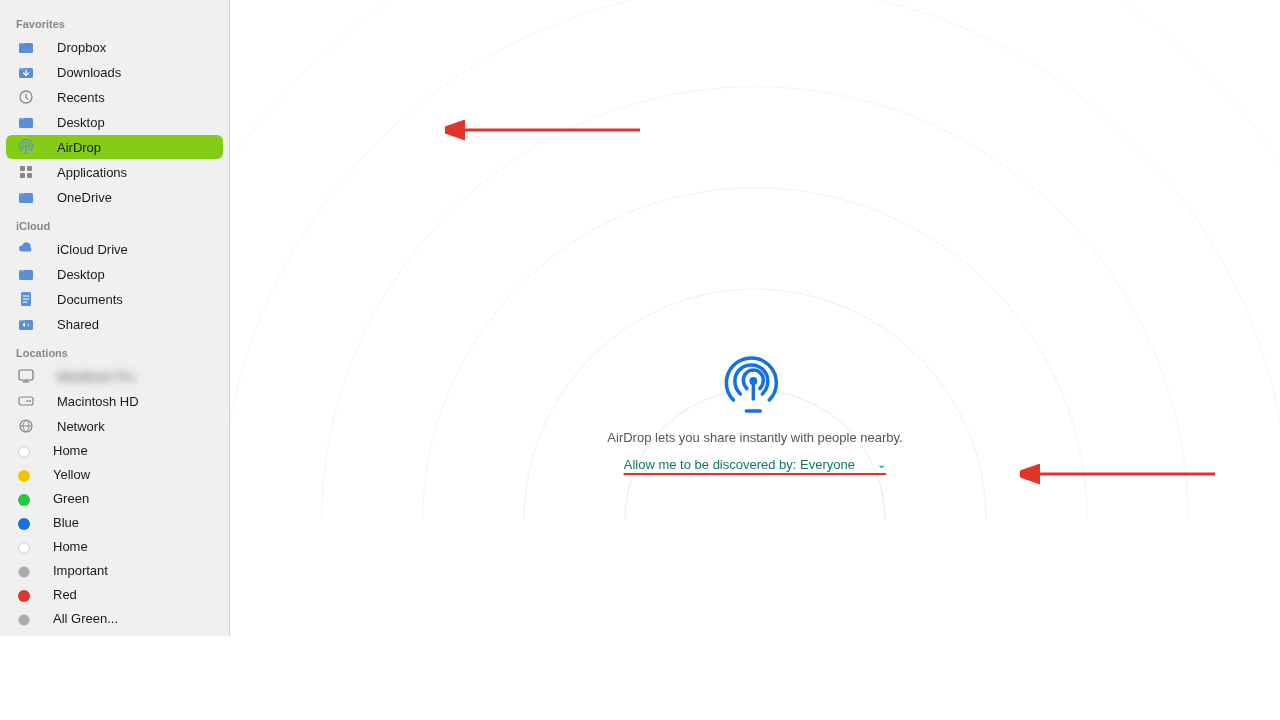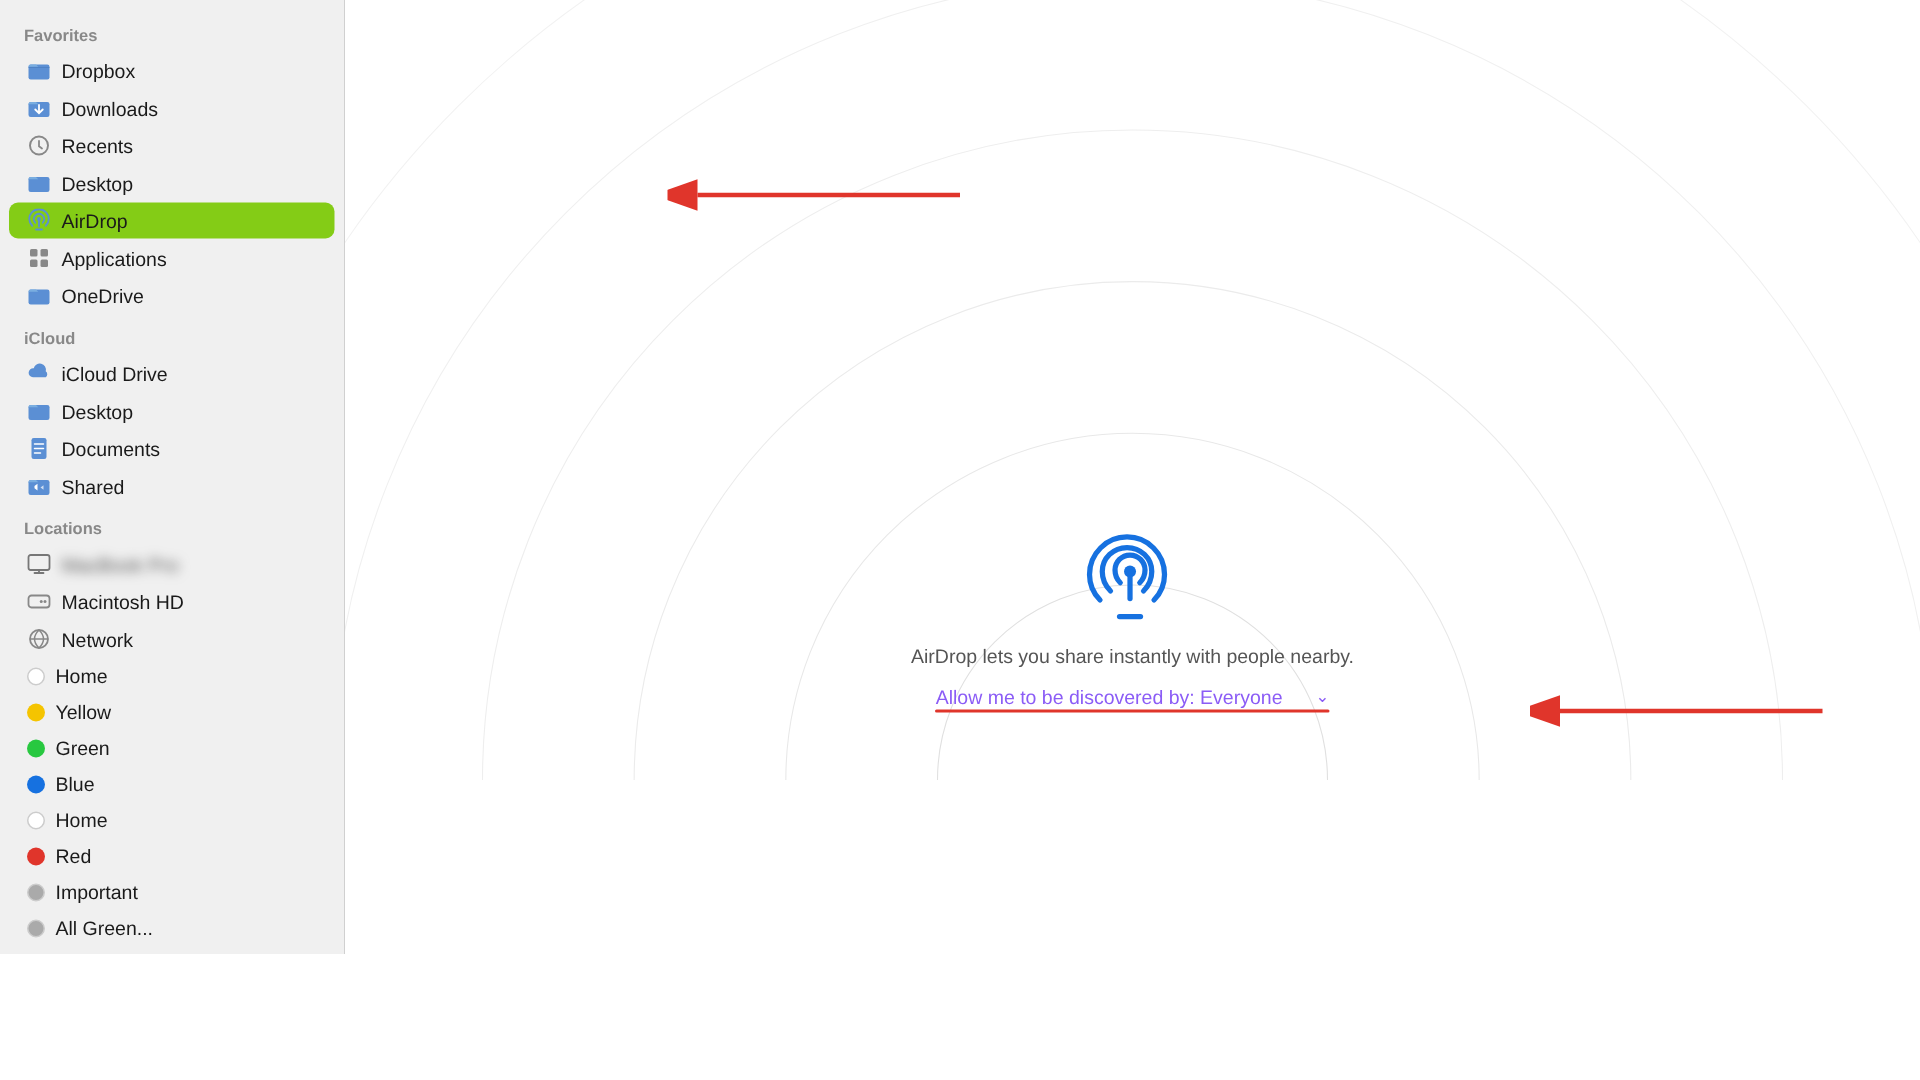--- a/index.html
+++ b/index.html
@@ -27,28 +27,28 @@
       font-size: 11px;
       font-weight: 600;
       color: #888;
       padding: 10px 16px 4px 16px;
       text-transform: none;
       letter-spacing: 0;
     }
 
     .sidebar-item {
       display: flex;
-      align-items: center;
+      align-items: flex-end;
       padding: 4px 12px;
       cursor: pointer;
       border-radius: 6px;
       margin: 1px 6px;
       font-size: 13px;
       color: #1a1a1a;
-      gap: 7px;
+      gap: 23px;
     }
 
     .sidebar-item.active {
       background: #84cc16;
       color: #1a1a1a;
     }
 
     .sidebar-item .icon {
       width: 16px;
       height: 16px;
@@ -108,21 +108,21 @@
     }
 
     .airdrop-description {
       font-size: 13px;
       color: #555;
       text-align: center;
     }
 
     .airdrop-link {
       font-size: 13px;
-      color: #8b5cf6;
+      color: #0f766e;
       text-decoration: none;
       cursor: pointer;
       position: relative;
       display: inline-flex;
       align-items: center;
       gap: 22px;
     }
 
     .underline-red {
       position: absolute;
@@ -326,27 +326,27 @@
     <span class="dot dot-blue"></span>
     <span class="label">Blue</span>
   </div>
 
   <div class="sidebar-item">
     <span class="dot dot-white"></span>
     <span class="label">Home</span>
   </div>
 
   <div class="sidebar-item">
+    <span class="dot dot-gray"></span>
+    <span class="label">Important</span>
+  </div>
+
+  <div class="sidebar-item">
     <span class="dot dot-red"></span>
     <span class="label">Red</span>
-  </div>
-
-  <div class="sidebar-item">
-    <span class="dot dot-gray"></span>
-    <span class="label">Important</span>
   </div>
 
   <div class="sidebar-item">
     <span class="dot dot-gray"></span>
     <span class="label">All Green...</span>
   </div>
 
 </div>
 
 <div class="main">

